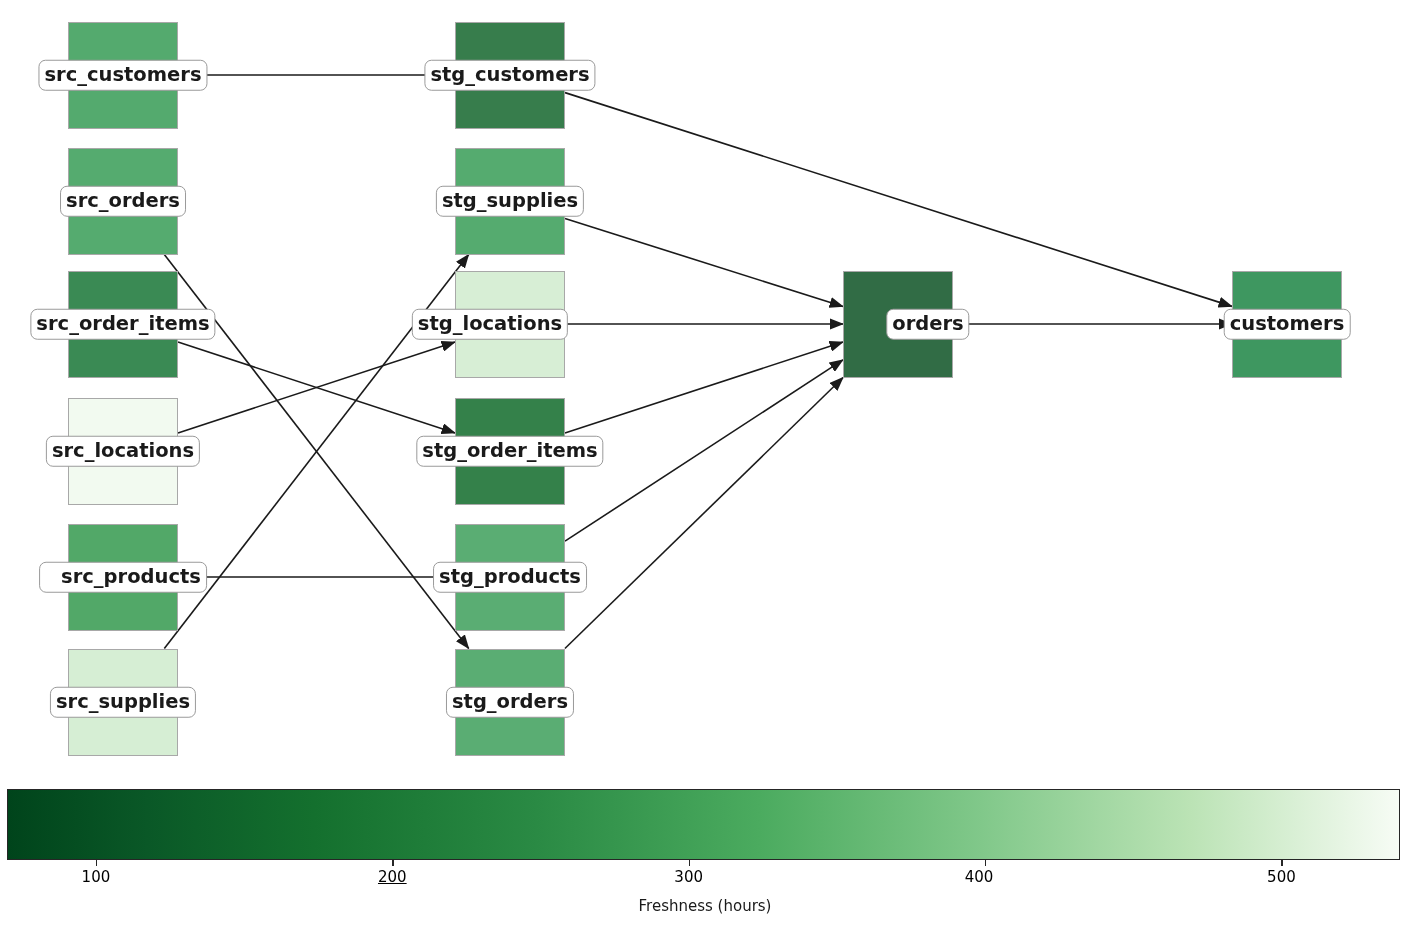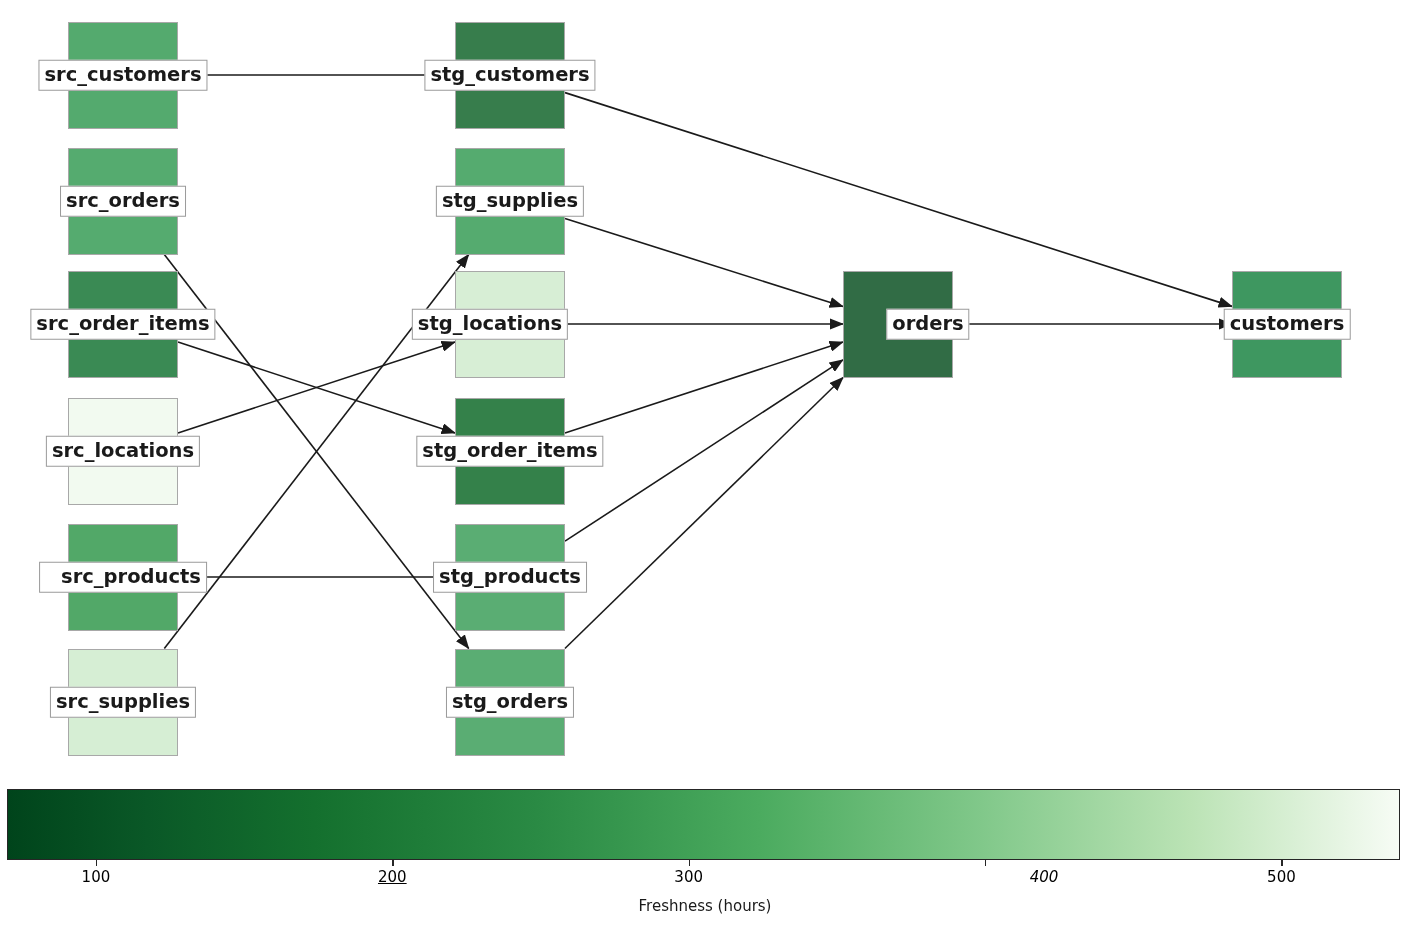--- a/index.html
+++ b/index.html
@@ -20,21 +20,21 @@
   .node {
     position: absolute;
     box-sizing: border-box;
     border: 1px solid #a8a8a8;
   }
   .node-label {
     position: absolute;
     box-sizing: border-box;
     background: #ffffff;
     border: 1px solid #9a9a9a;
-    border-radius: 0;
+    border-radius: 7px;
     color: #1a1a1a;
     font-weight: bold;
     font-size: 19.5px;
     line-height: 1;
     padding: 4px 5px 5px 5px;
     white-space: nowrap;
     transform: translate(-50%, -50%);
     font-family: "DejaVu Sans", "Liberation Sans", sans-serif;
   }
   #edges {
@@ -151,19 +151,19 @@
     <div id="colorbar" style="background: linear-gradient(to right, rgb(0, 68, 27) 0%, rgb(10, 88, 39) 10%, rgb(20, 112, 46) 22%, rgb(42, 138, 68) 38%, rgb(75, 171, 95) 54%, rgb(129, 200, 138) 70%, rgb(187, 227, 181) 85%, rgb(247, 252, 245) 100%);"></div>
   </div>
   <div id="cb-ticks">
       <div class="cb-tick" style="left: 95.9149px; top: 860px; position: absolute;"></div>
       <div class="cb-ticklabel" style="left: 95.9149px; top: 868px; position: absolute;">100</div>
       <div class="cb-tick" style="left: 392.298px; top: 860px; position: absolute;"></div>
       <div class="cb-ticklabel" style="left: 392.298px; top: 868px; position: absolute; text-decoration: underline;">200</div>
       <div class="cb-tick" style="left: 688.681px; top: 860px; position: absolute;"></div>
       <div class="cb-ticklabel" style="left: 688.681px; top: 868px; position: absolute;">300</div>
       <div class="cb-tick" style="left: 985.064px; top: 860px; position: absolute;"></div>
-      <div class="cb-ticklabel" style="left: 1044px; top: 868px; position: absolute; font-style: italic;">400</div>
+      <div class="cb-ticklabel" style="left: 979px; top: 868px; position: absolute;">400</div>
       <div class="cb-tick" style="left: 1281.45px; top: 860px; position: absolute;"></div>
       <div class="cb-ticklabel" style="left: 1281.45px; top: 868px; position: absolute;">500</div>
     </div>
   <div id="cb-axis-label">Freshness (hours)</div>
 
 </div>
 
 </body></html>

